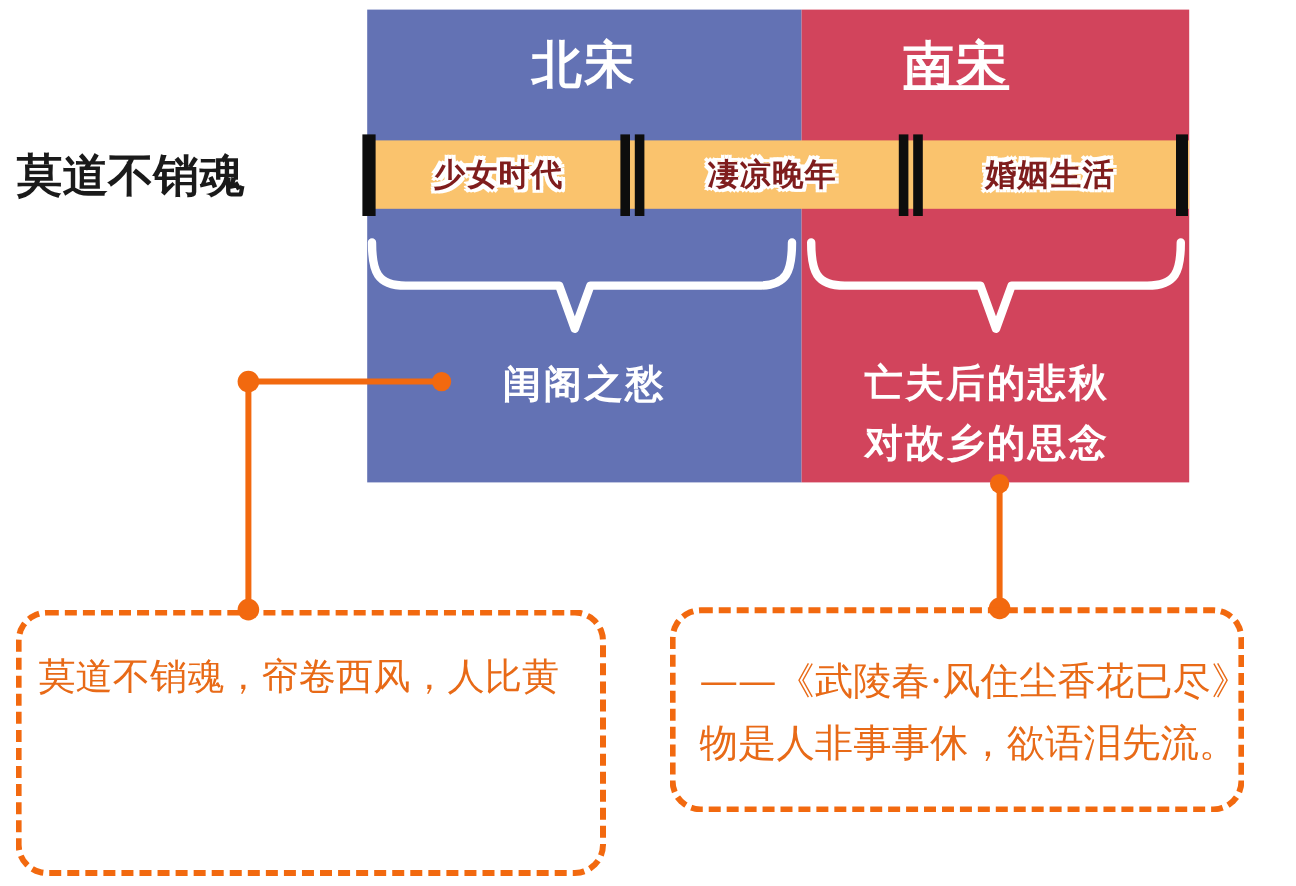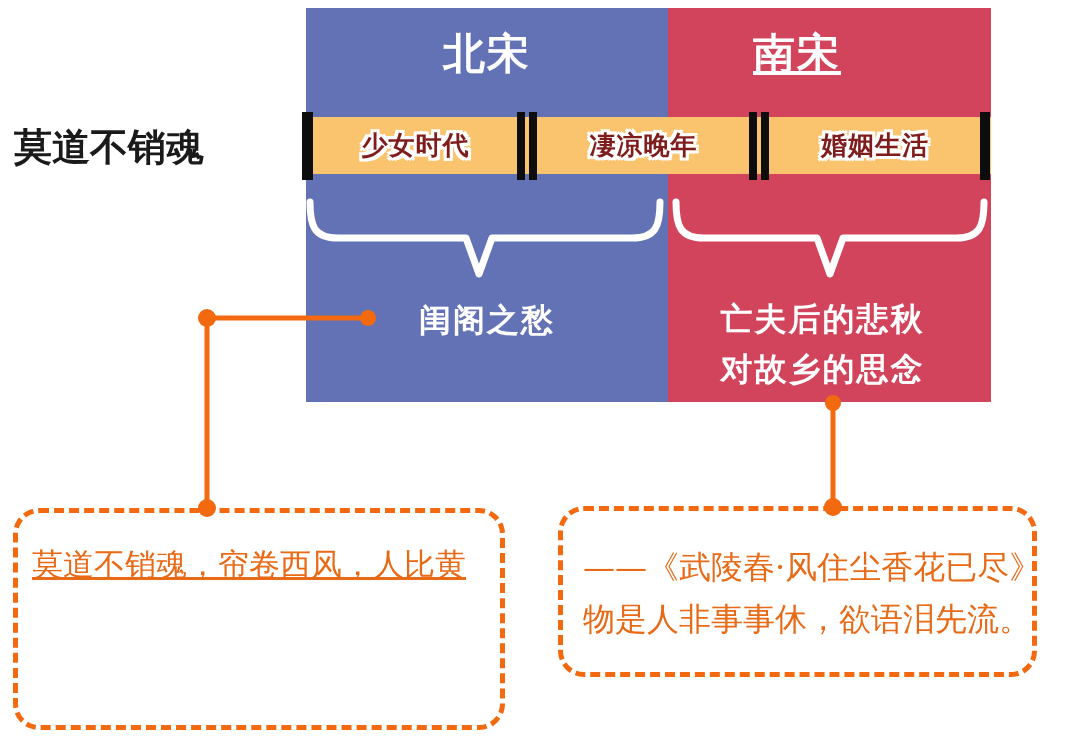--- a/index.html
+++ b/index.html
@@ -42,21 +42,21 @@
     text-align:center;letter-spacing:2px;line-height:50px;
   }
   .theme-north{left:306px;top:295px;width:362px;}
   .theme-south{left:668px;top:294px;width:309px;}
   .overlay{position:absolute;left:0;top:0;width:1080px;height:738px;pointer-events:none;}
   .quote-box{
     position:absolute;box-sizing:border-box;border:5px dashed #f2690f;border-radius:26px;
     color:#e86a17;font-family:"DejaVu Serif", serif;
   }
   .quote-left{left:13px;top:508px;width:492px;height:222px;padding:26px 10px 0 14px;
-    font-size:31px;line-height:51px;text-decoration:underline;}
+    font-size:31px;line-height:51px;}
   .quote-right{left:558px;top:506px;width:479px;height:171px;padding:30px 8px 0 20px;
     font-size:32px;line-height:52px;}
   .quote-line{display:block;white-space:nowrap;}
 </style>
 </head>
 <body>
 
 <div class="canvas">
 
   <div class="block block-north"></div>

